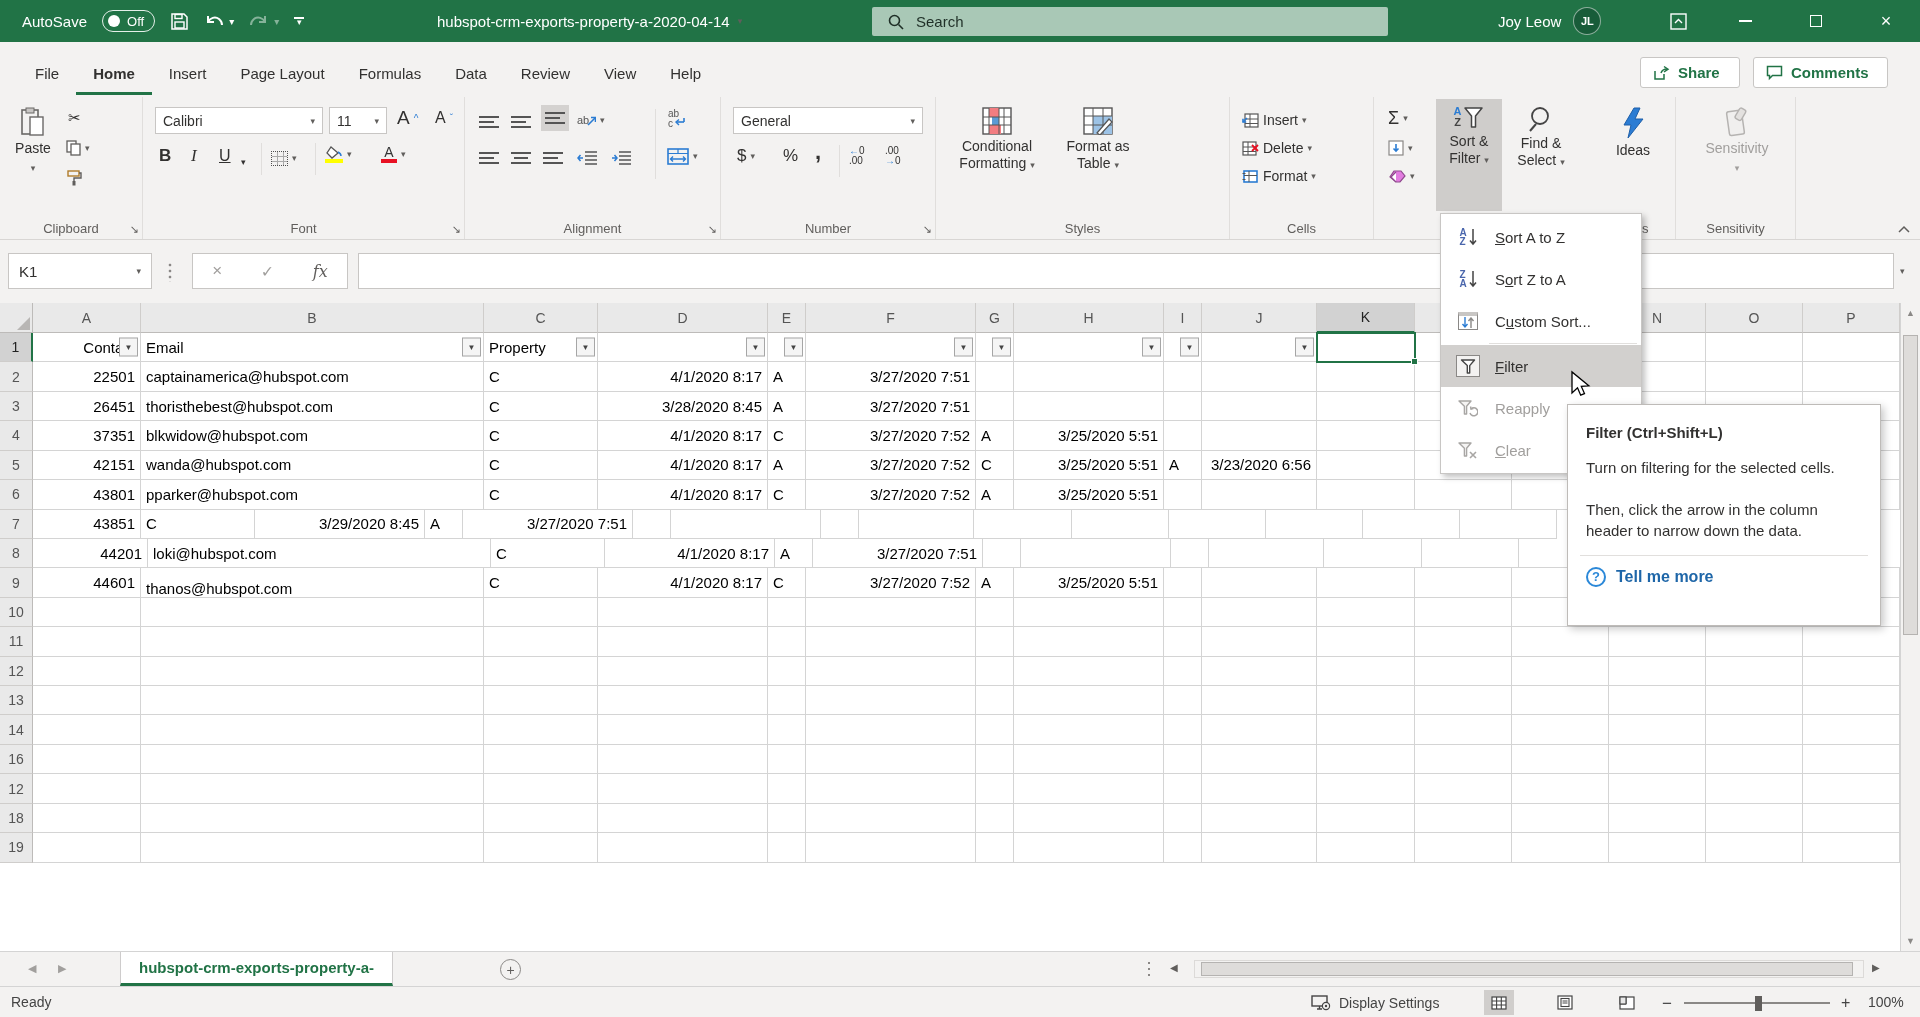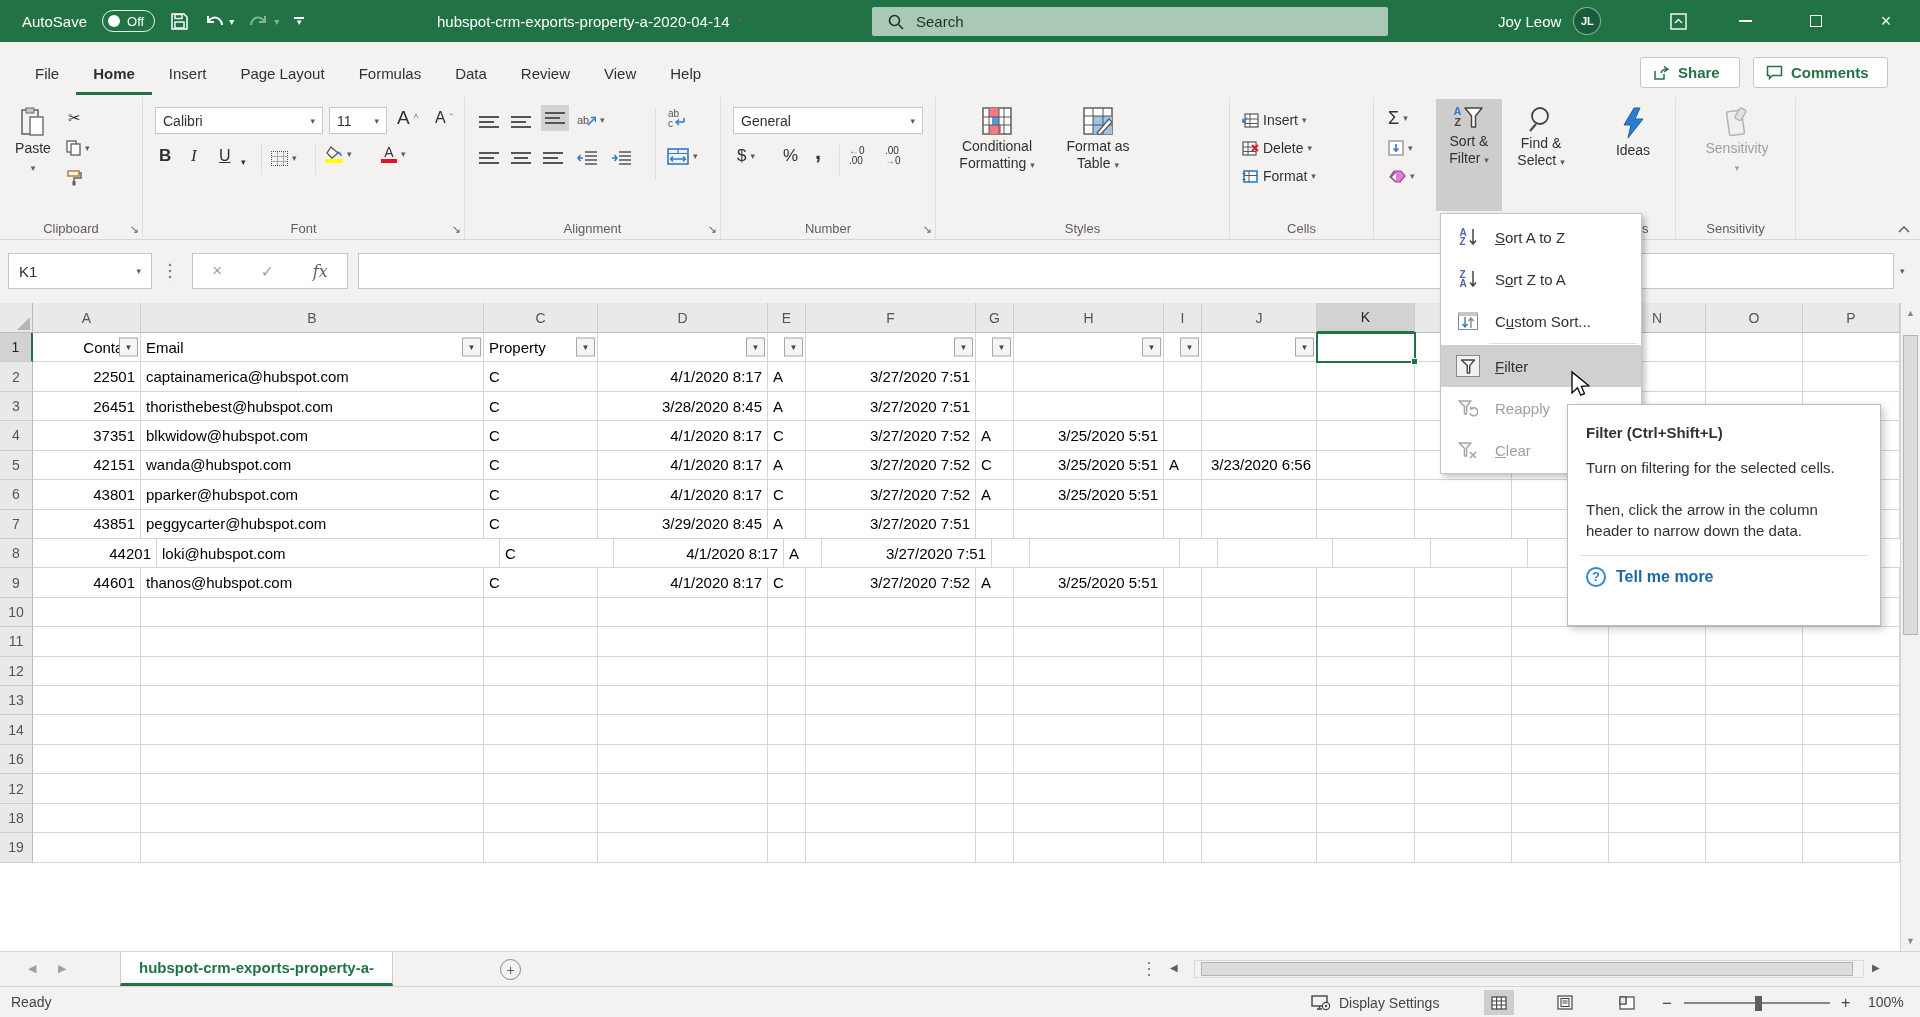--- a/index.html
+++ b/index.html
@@ -757,23 +757,20 @@
         <div class="g-c" style="width: 97px;"></div>
         <div class="g-c" style="width: 97px;"></div>
         <div class="g-c" style="width: 97px;"></div>
         <div class="g-c" style="width: 97px;"></div>
       </div>
       <div class="g-row">
         <div class="g-rh">7</div>
         <div class="g-c r" style="width: 108px;">
           <span>43851</span>
         </div>
-        <div class="g-c" style="width: 343px;">
-          <span>peggycarter@hubspot.com</span>
-        </div>
         <div class="g-c" style="width: 114px;">
           <span>C</span>
         </div>
         <div class="g-c r" style="width: 170px;">
           <span>3/29/2020 8:45</span>
         </div>
         <div class="g-c" style="width: 38px;">
           <span>A</span>
         </div>
         <div class="g-c r" style="width: 170px;">
@@ -785,21 +782,21 @@
         <div class="g-c r" style="width: 115px;"></div>
         <div class="g-c" style="width: 98px;"></div>
         <div class="g-c" style="width: 97px;"></div>
         <div class="g-c" style="width: 97px;"></div>
         <div class="g-c" style="width: 97px;"></div>
         <div class="g-c" style="width: 97px;"></div>
         <div class="g-c" style="width: 97px;"></div>
       </div>
       <div class="g-row">
         <div class="g-rh">8</div>
-        <div class="g-c r" style="width: 124px;">
+        <div class="g-c r" style="width: 115px;">
           <span>44201</span>
         </div>
         <div class="g-c" style="width: 343px;">
           <span>loki@hubspot.com</span>
         </div>
         <div class="g-c" style="width: 114px;">
           <span>C</span>
         </div>
         <div class="g-c r" style="width: 170px;">
           <span>4/1/2020 8:17</span>
@@ -819,21 +816,21 @@
         <div class="g-c" style="width: 97px;"></div>
         <div class="g-c" style="width: 97px;"></div>
         <div class="g-c" style="width: 97px;"></div>
         <div class="g-c" style="width: 97px;"></div>
       </div>
       <div class="g-row">
         <div class="g-rh">9</div>
         <div class="g-c r" style="width: 108px;">
           <span>44601</span>
         </div>
-        <div class="g-c" style="width: 343px;">
+        <div class="g-c" style="width: 343px; align-items: flex-end;">
           <span>thanos@hubspot.com</span>
         </div>
         <div class="g-c" style="width: 114px;">
           <span>C</span>
         </div>
         <div class="g-c r" style="width: 170px;">
           <span>4/1/2020 8:17</span>
         </div>
         <div class="g-c" style="width: 38px;">
           <span>C</span>

